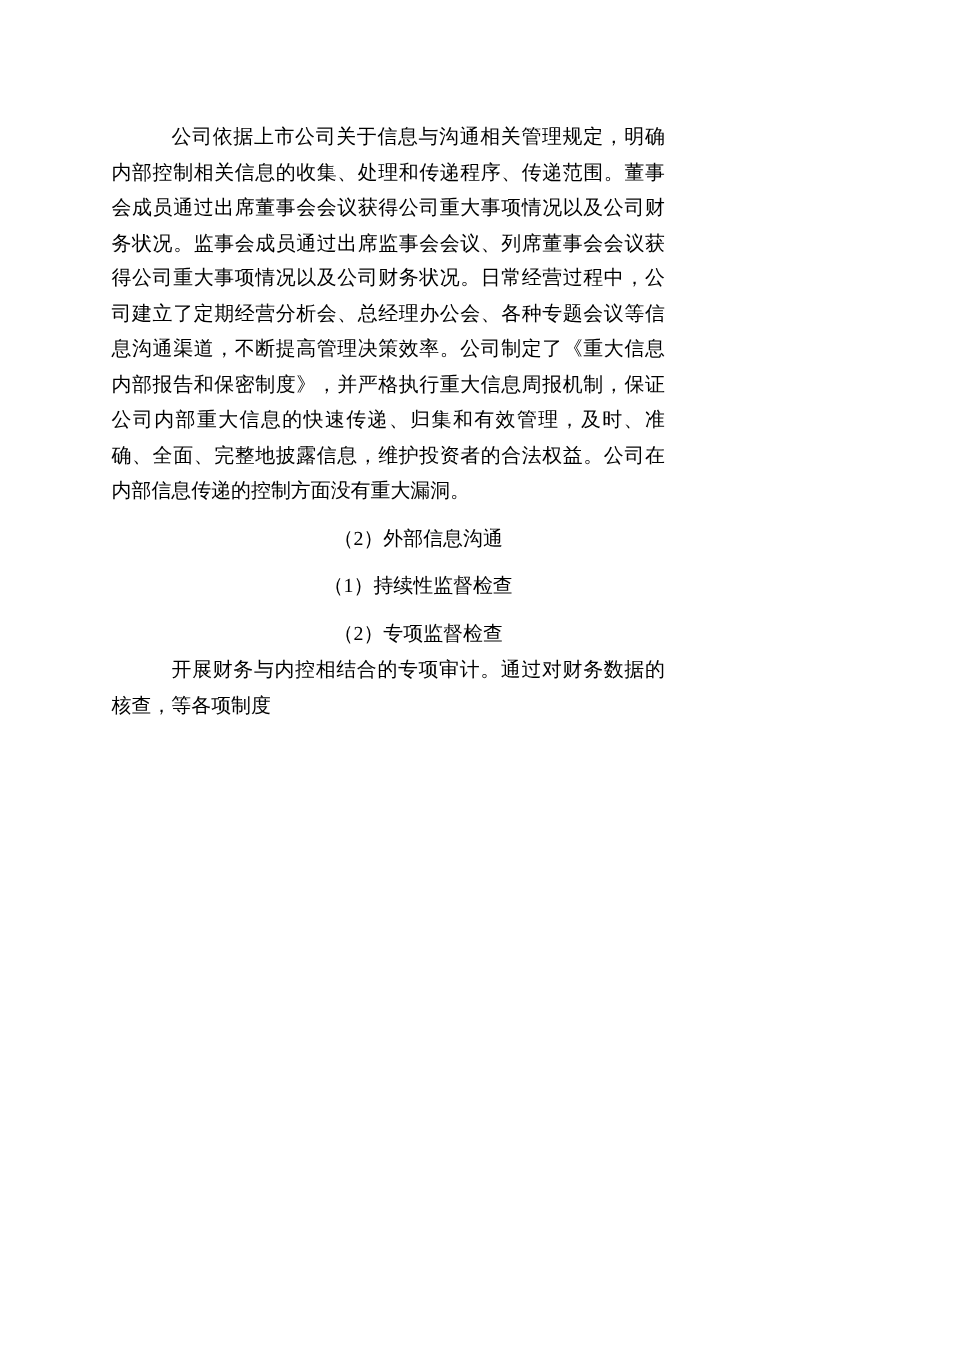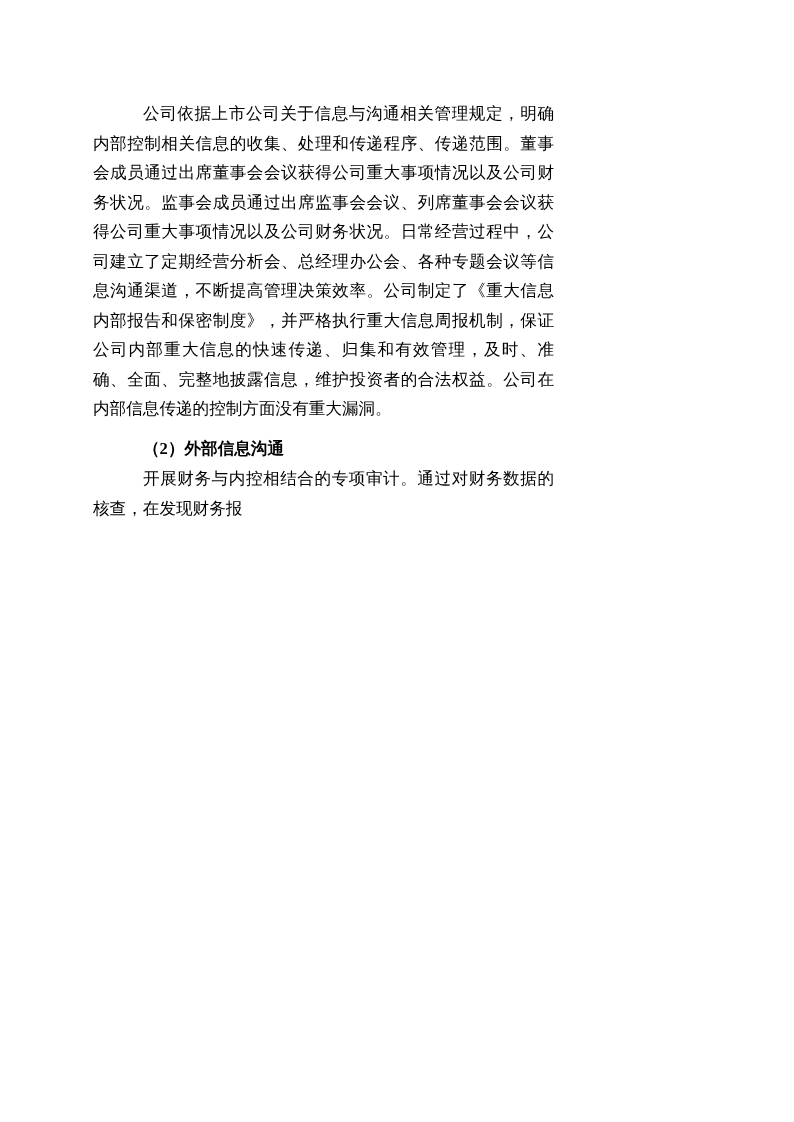--- a/index.html
+++ b/index.html
@@ -23,32 +23,34 @@
   .para {
     margin: 0;
     padding: 0;
     text-align: justify;
     text-indent: 50px;
     word-break: break-all;
   }
   .heading {
     margin: 10px 0 1px 0;
     padding: 0 0 0 50px;
-    font-weight: 700;
-    text-align: left;
+    font-weight: 400;
+    text-align: center;
   }
 </style>
 </head>
 <body>
 
 <div class="page">
   <p class="para">公司依据上市公司关于信息与沟通相关管理规定，明确内部控制相关信息的收集、处理和传递程序、传递范围。董事会成员通过出席董事会会议获得公司重大事项情况以及公司财务状况。监事会成员通过出席监事会会议、列席董事会会议获得公司重大事项情况以及公司财务状况。日常经营过程中，公司建立了定期经营分析会、总经理办公会、各种专题会议等信息沟通渠道，不断提高管理决策效率。公司制定了《重大信息内部报告和保密制度》，并严格执行重大信息周报机制，保证公司内部重大信息的快速传递、归集和有效管理，及时、准确、全面、完整地披露信息，维护投资者的合法权益。公司在内部信息传递的控制方面没有重大漏洞。</p>
 
   <p class="heading">（2）外部信息沟通</p>
 
 
 
 
+  <p class="heading">（1）持续性监督检查</p>
 
 
+  <p class="heading">（2）专项监督检查</p>
 
-  <p class="para">开展财务与内控相结合的专项审计。通过对财务数据的核查，在发现财务报</p>
+  <p class="para">开展财务与内控相结合的专项审计。通过对财务数据的核查，等各项制度</p>
 </div>
 
 </body></html>

